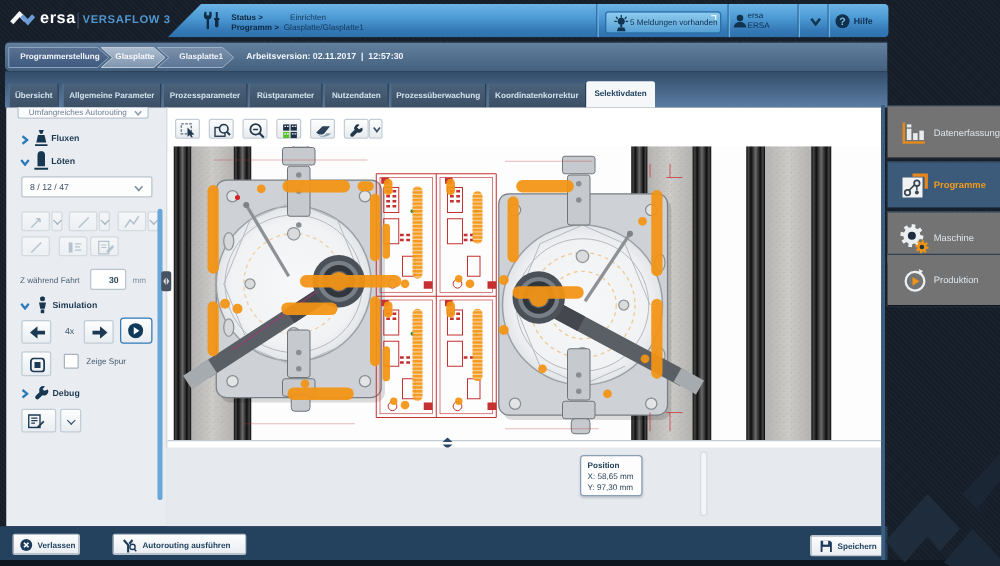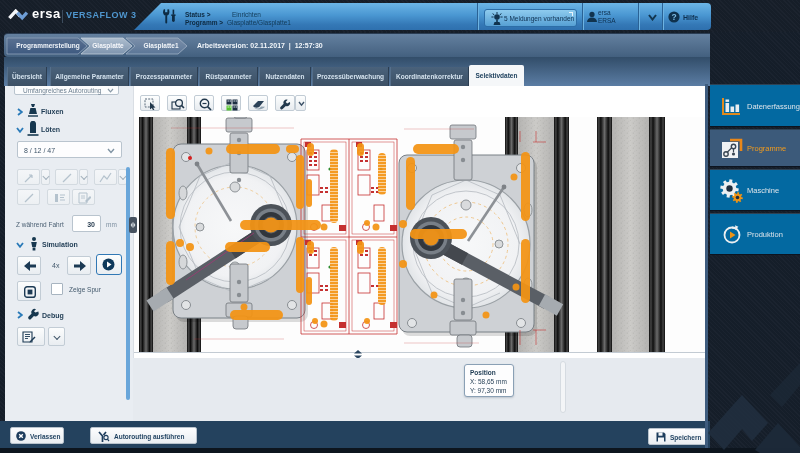--- a/index.html
+++ b/index.html
@@ -53,24 +53,24 @@
 .sbtn.dd2::after { border-color:#41566a; }
 .tbtn { position:absolute; top:11px; height:16px; background:linear-gradient(#fdfefe,#e7ebef); border:1px solid #c2ccd5; border-radius:2px; }
 
 #bottombar { position:absolute; left:0px; top:421px; width:710px; height:27px; background:#24425e; }
 .bbtn { position:absolute; top:6px; height:17px; background:linear-gradient(#fdfdfe,#e9edf1);
   border:1px solid #b8c2cc; border-radius:2px; color:#1d3f5e; font-size:6.5px; font-weight:bold; }
 #bottomstrip { position:absolute; left:0; top:448px; width:800px; height:5px; background:#0d151e; }
 
 
 #rightbar { position:absolute; left:710px; top:84px; width:90px; height:262px; }
-.rcell { position:absolute; left:0; width:90px; background:#0369a1; border-top:1px solid #2e4254; border-bottom:1px solid #0c1420; }
+.rcell { position:absolute; left:0; width:90px; background:#737373; border-top:1px solid #2e4254; border-bottom:1px solid #0c1420; }
 .rcell .rtext { position:absolute; left:37px; top:50%; transform:translateY(-50%); color:#dde4ea; font-size:7.5px; line-height:9px; }
 .rcell.active { background:#3c5a7a; }
-.rcell.active .rtext { color:#f39c1c; font-weight:normal; }
+.rcell.active .rtext { color:#f39c1c; font-weight:bold; }
 </style>
 </head>
 <body class="hatch">
 <div id="header">
   <svg style="position:absolute;left:8px;top:9px" width="22" height="14" viewBox="0 0 22 14">
     <path d="M1.4 9.2 L7.7 2.2 L12.4 7.3" stroke="#f4f6f8" stroke-width="3.4" fill="none"></path>
     <path d="M9.4 3.6 L14.2 8.8 L18.9 3.6" stroke="#6d9cd4" stroke-width="3.4" fill="none"></path>
   </svg>
   <div id="logo-ersa">ersa</div>
   <div id="logo-sep"></div>
@@ -694,21 +694,21 @@
   </div>
   <div class="rcell" style="top:85px;height:42px;">
     <svg style="position:absolute;left:10px;top:9px" width="24" height="24" viewBox="0 0 24 24">
       <path d="M18.80 9.50 L18.30 12.51 L15.78 12.10 L14.60 14.00 L16.08 16.08 L13.59 17.85 L12.10 15.78 L9.93 16.29 L9.50 18.80 L6.49 18.30 L6.90 15.78 L5.00 14.60 L2.92 16.08 L1.15 13.59 L3.22 12.10 L2.71 9.93 L0.20 9.50 L0.70 6.49 L3.22 6.90 L4.40 5.00 L2.92 2.92 L5.41 1.15 L6.90 3.22 L9.07 2.71 L9.50 0.20 L12.51 0.70 L12.10 3.22 L14.00 4.40 L16.08 2.92 L17.85 5.41 L15.78 6.90 L16.29 9.07 Z" fill="#eceff1"></path>
       <circle cx="9.5" cy="9.5" r="3.2" fill="#1f2e3e"></circle>
       <path d="M22.90 18.50 L22.61 20.25 L21.10 19.99 L20.43 21.08 L21.32 22.32 L19.88 23.35 L18.99 22.10 L17.74 22.39 L17.50 23.90 L15.75 23.61 L16.01 22.10 L14.92 21.43 L13.68 22.32 L12.65 20.88 L13.90 19.99 L13.61 18.74 L12.10 18.50 L12.39 16.75 L13.90 17.01 L14.57 15.92 L13.68 14.68 L15.12 13.65 L16.01 14.90 L17.26 14.61 L17.50 13.10 L19.25 13.39 L18.99 14.90 L20.08 15.57 L21.32 14.68 L22.35 16.12 L21.10 17.01 L21.39 18.26 Z" fill="#ef9415"></path>
       <circle cx="17.5" cy="18.5" r="1.8" fill="#1f2e3e"></circle>
     </svg>
     <div class="rtext">Maschine</div>
   </div>
-  <div class="rcell" style="top:129px;height:42px;">
+  <div class="rcell" style="top:119px;height:42px;">
     <svg style="position:absolute;left:12px;top:10px" width="20" height="20" viewBox="0 0 20 20">
       <circle cx="10" cy="11" r="7.5" fill="none" stroke="#eceff1" stroke-width="1.8"></circle>
       <path d="M10 3.5 a7.5 7.5 0 0 1 5.2 2.1" stroke="#eceff1" stroke-width="1.8" fill="none"></path>
       <path d="M13 1.2 l3.4 1.6 -2.6 2.8 Z" fill="#eceff1"></path>
       <path d="M8 7.5 l5.5 3.5 -5.5 3.5 Z" fill="#ef9415"></path>
     </svg>
     <div class="rtext">Produktion</div>
   </div>
 </div>
 

